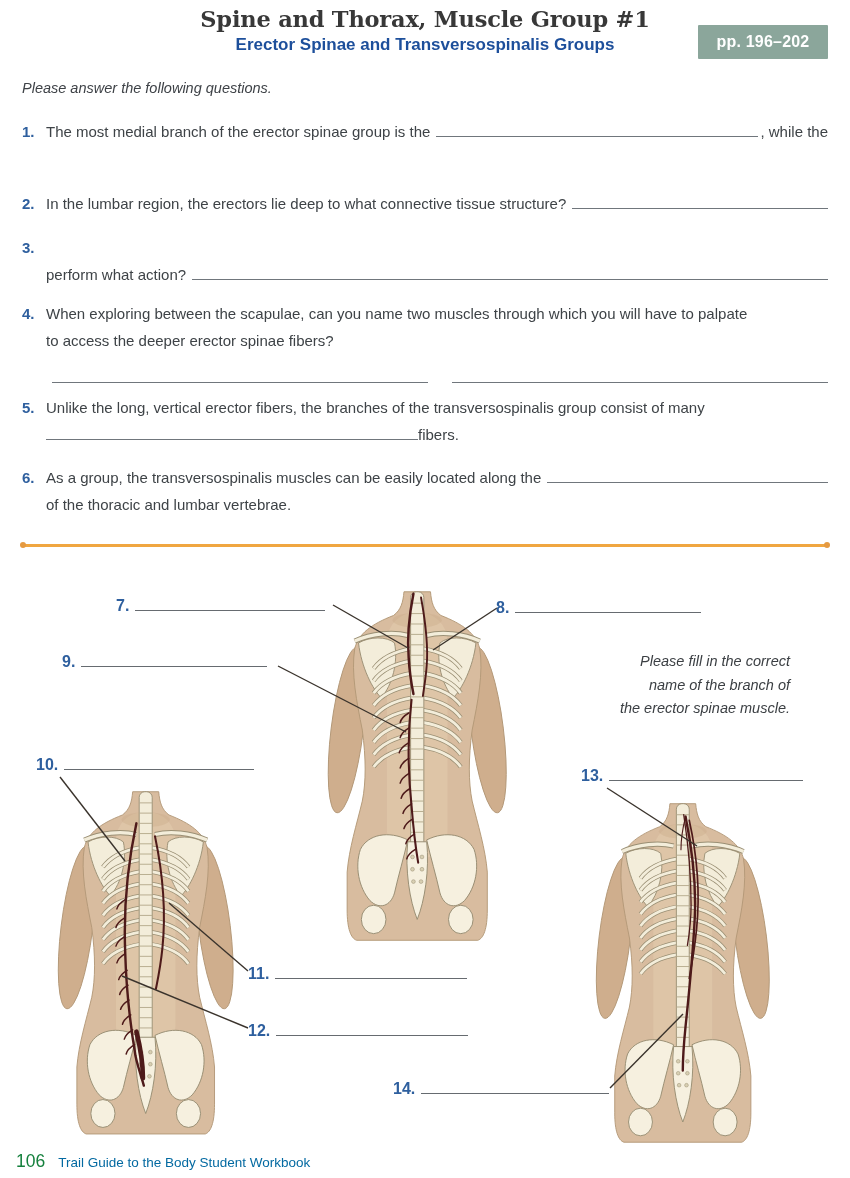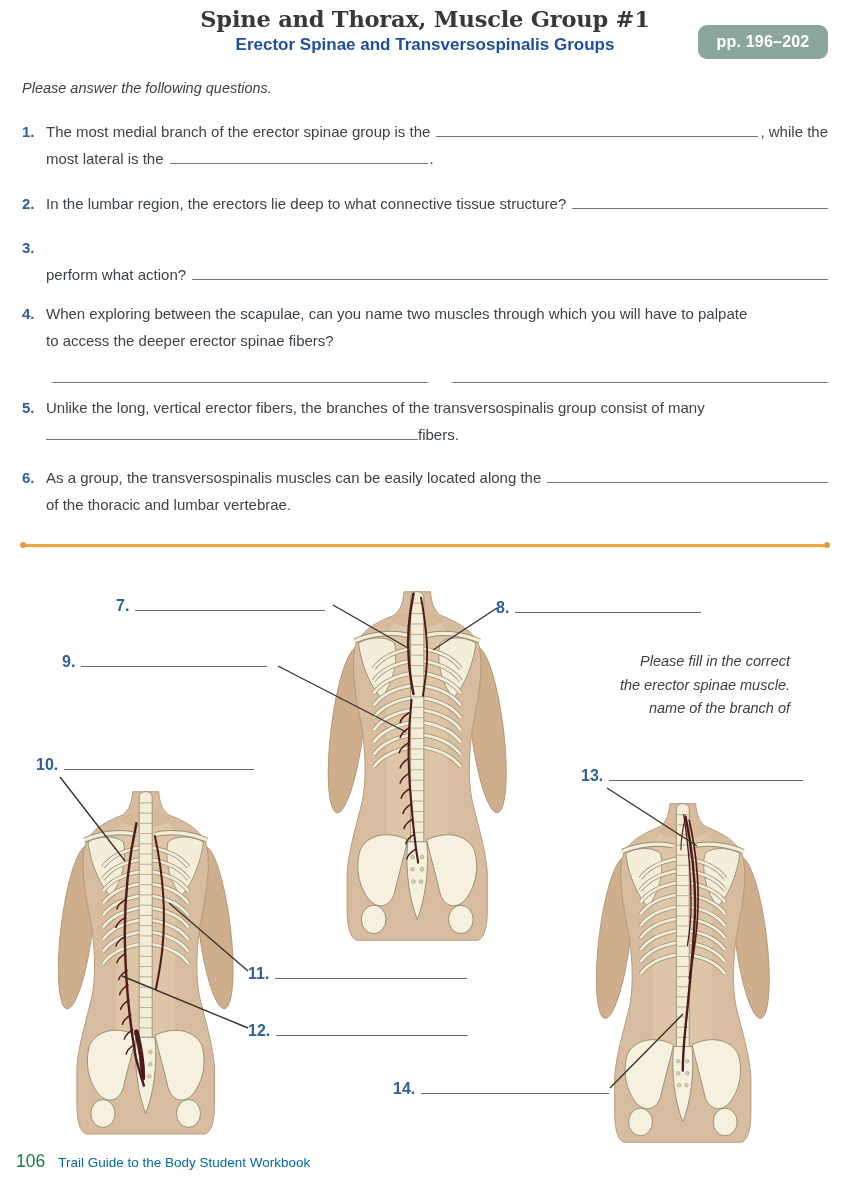--- a/index.html
+++ b/index.html
@@ -10,21 +10,21 @@
   }
   
   .header{position:absolute;left:0;top:6px;width:100%;text-align:center;}
   .title{
     font-family:"DejaVu Serif",serif;font-weight:700;font-size:22.5px;
     color:#383838;letter-spacing:-0.2px;line-height:26px;
   }
   .subtitle{font-size:17px;font-weight:700;color:#1d4f9b;margin-top:3px;}
   .badge{
     position:absolute;left:698px;top:25px;width:130px;height:34px;
-    background:#8ba69b;border-radius:9px;color:#ffffff;font-size:16px;
+    background:#8ba69b;border-radius:1px;color:#ffffff;font-size:16px;
     font-weight:600;line-height:34px;text-align:center;letter-spacing:0.2px;
   }
   .intro{position:absolute;left:22px;top:80px;font-style:italic;font-size:14.5px;color:#3e4247;}
   
   .q{position:absolute;left:22px;width:806px;font-size:15px;}
   .q-line{display:flex;align-items:baseline;line-height:27px;white-space:nowrap;}
   .q-num{width:24px;flex:none;color:#2e5f9e;font-weight:700;}
   .q-sp{width:24px;flex:none;}
   .blank{
     display:inline-block;height:18px;border-bottom:1.5px solid #70767c;
@@ -65,26 +65,20 @@
   <div class="badge">pp. 196–202</div>
 
   <div class="intro">Please answer the following questions.</div>
 
   <div class="q" style="top:118px">
     <div class="q-line">
       <span class="q-num">1.</span>
       <span>The most medial branch of the erector spinae group is the</span>
       <span class="blank grow"></span>
       <span class="post">, while the</span>
-    </div>
-    <div class="q-line">
-      <span class="q-sp"></span>
-      <span>most lateral is the</span>
-      <span class="blank" style="width:258px"></span>
-      <span class="post">.</span>
     </div>
   </div>
 
   <div class="q" style="top:190px">
     <div class="q-line">
       <span class="q-num">2.</span>
       <span>In the lumbar region, the erectors lie deep to what connective tissue structure?</span>
       <span class="blank grow"></span>
     </div>
   </div>
@@ -238,22 +232,22 @@
     <span>13.</span>
     <span class="blank" style="width:194px"></span>
   </div>
   <div class="fig-label" style="left:393px;top:1077px">
     <span>14.</span>
     <span class="blank" style="width:188px"></span>
   </div>
 
   <div class="fig-note">
     <div>Please fill in the correct</div>
+    <div>name of the branch of</div>
     <div>the erector spinae muscle.</div>
-    <div>name of the branch of</div>
   </div>
 
   <div class="footer">
     <span class="footer-page">106</span>
     <span class="footer-title">Trail Guide to the Body Student Workbook</span>
   </div>
 
 </div>
 
 </body></html>

